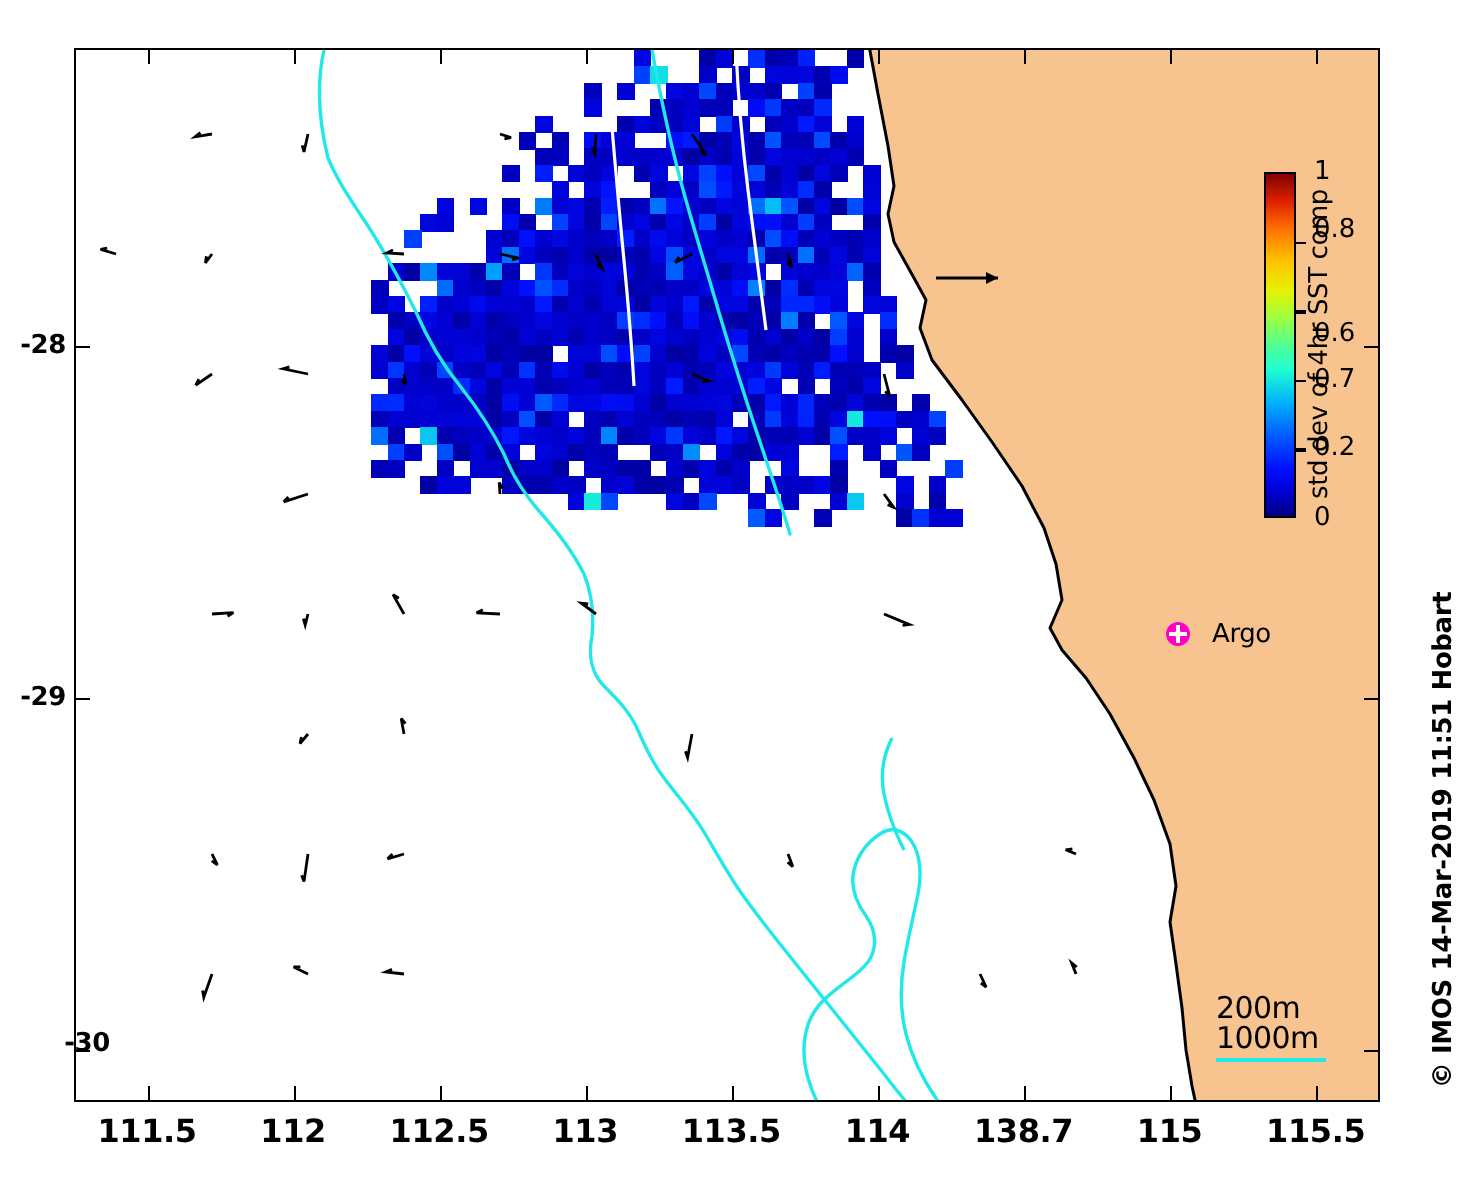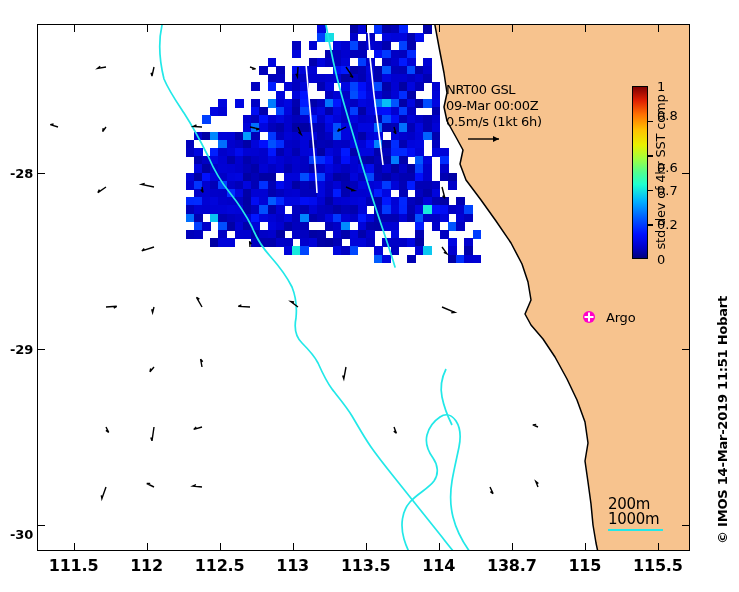--- a/index.html
+++ b/index.html
@@ -872,29 +872,24 @@
       <div class="lab-x" style="left: 292.649px;">113</div>
       <div class="lab-x" style="left: 365.691px;">113.5</div>
       <div class="lab-x" style="left: 438.734px;">114</div>
       <div class="lab-x" style="left: 511.776px;">138.7</div>
       <div class="lab-x" style="left: 584.819px;">115</div>
       <div class="lab-x" style="left: 657.861px;">115.5</div>
     </div>
   <div id="ylabels">
       <div class="lab-y" style="top: 173.317px;">-28</div>
       <div class="lab-y" style="top: 348.983px;">-29</div>
-      <div class="lab-y" style="top: 534px;">-30</div>
+      <div class="lab-y" style="top: 522px; margin-left: 22px;">-30</div>
     </div>
 
 
-  <div id="vector-legend">
-    <div>NRT00 GSL</div>
-    <div>09-Mar 00:00Z</div>
-    <div>0.5m/s (1kt 6h)</div>
-  </div>
   <svg id="vector-arrow" viewBox="0 0 40 12">
     <line x1="2" y1="6" x2="33" y2="6" stroke="#000" stroke-width="1.4"></line>
     <path d="M 33,6 L 27,3 L 27,9 Z" fill="#000"></path>
   </svg>
 
   <div id="argo-legend">
     <svg width="14" height="14" viewBox="0 0 14 14">
       <circle cx="7" cy="7" r="6" fill="#ff00c8"></circle>
       <path d="M 7,2.5 L 7,11.5 M 2.5,7 L 11.5,7" stroke="#ffffff" stroke-width="2"></path>
       <circle cx="7" cy="7" r="1.6" fill="#ffffff"></circle>

